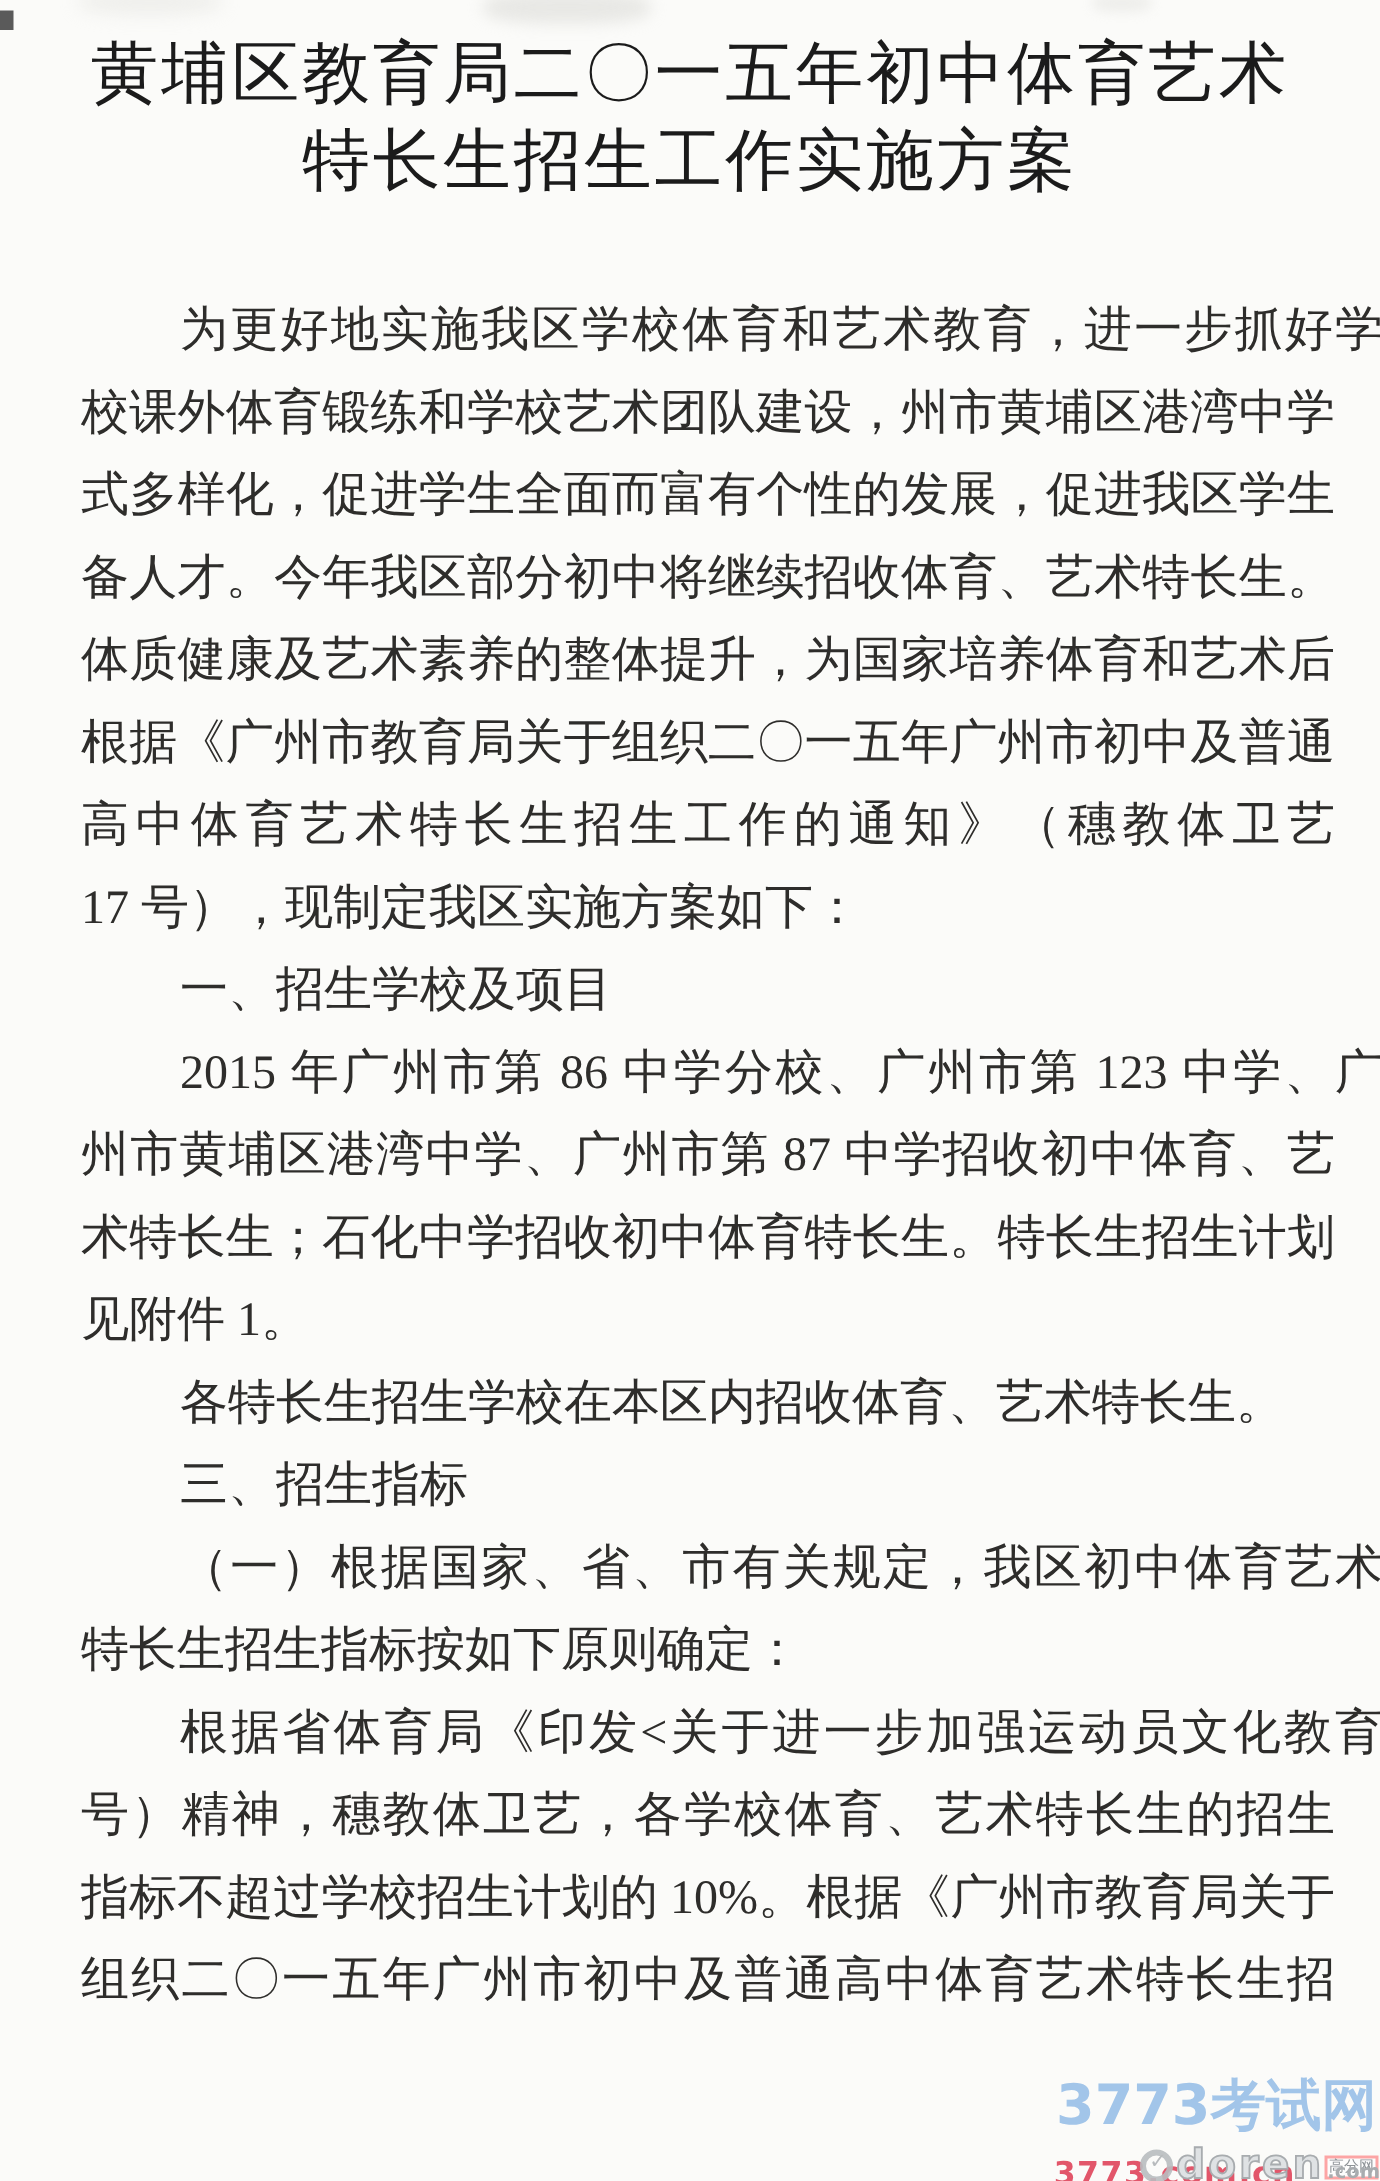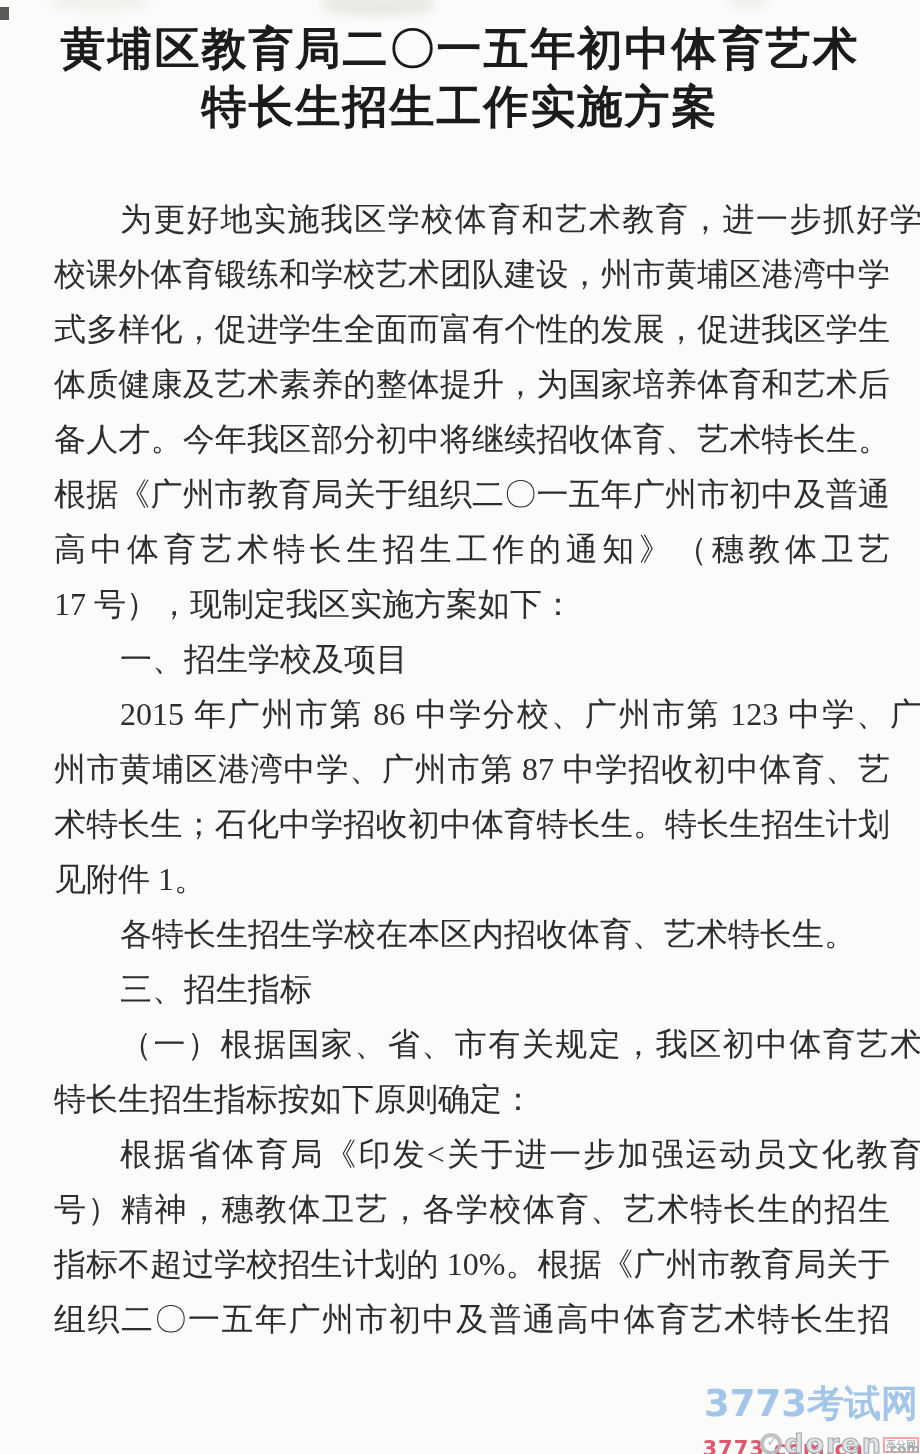--- a/index.html
+++ b/index.html
@@ -14,21 +14,21 @@
   .smudge { position:absolute; border-radius:40%; pointer-events:none; }
   .smudge.s1 { left:322px; top:-6px; width:112px; height:22px; background:#d9d9d5; opacity:.55; filter:blur(5px); }
   .smudge.s2 { left:52px;  top:-8px; width:96px;  height:18px; background:#e3e3df; opacity:.5;  filter:blur(6px); }
   .smudge.s3 { left:728px; top:-4px; width:40px;  height:12px; background:#dededa; opacity:.45; filter:blur(4px); }
   .nick { position:absolute; left:0; top:7px; width:9px; height:13px; background:#3f3f3f; opacity:.85; filter:blur(.4px); }
 
   
   .doc-title {
     position:absolute; top:20px; left:0; width:920px;
     text-align:center;
-    font-size:45px; font-weight:bold; color:#1b1b1b;
+    font-size:45px; font-weight:normal; color:#1b1b1b;
     line-height:58px; letter-spacing:2px;
   }
 
   
   .doc-body {
     position:absolute; top:192px; left:22px; width:868px;
     color:#2e2d2b; font-size:32px;
   }
   .line { height:55px; line-height:55px; white-space:nowrap; text-align:left;margin-left:32px; }
   .line.justify { white-space:normal; text-align:justify; text-align-last:justify; overflow:hidden; }
@@ -89,22 +89,22 @@
 
   <div class="doc-title">
     <div>黄埔区教育局二〇一五年初中体育艺术</div>
     <div>特长生招生工作实施方案</div>
   </div>
 
   <div class="doc-body">
     <div class="line justify indent">为更好地实施我区学校体育和艺术教育，进一步抓好学</div>
     <div class="line justify">校课外体育锻练和学校艺术团队建设，州市黄埔区港湾中学</div>
     <div class="line justify">式多样化，促进学生全面而富有个性的发展，促进我区学生</div>
+    <div class="line justify">备人才。今年我区部分初中将继续招收体育、艺术特长生。</div>
     <div class="line justify">体质健康及艺术素养的整体提升，为国家培养体育和艺术后</div>
-    <div class="line justify">备人才。今年我区部分初中将继续招收体育、艺术特长生。</div>
     <div class="line justify">根据《广州市教育局关于组织二〇一五年广州市初中及普通</div>
     <div class="line justify">高中体育艺术特长生招生工作的通知》（穗教体卫艺〔2015〕</div>
     <div class="line">17 号），现制定我区实施方案如下：</div>
     <div class="line indent">一、招生学校及项目</div>
     <div class="line justify indent">2015 年广州市第 86 中学分校、广州市第 123 中学、广</div>
     <div class="line justify">州市黄埔区港湾中学、广州市第 87 中学招收初中体育、艺</div>
     <div class="line justify">术特长生；石化中学招收初中体育特长生。特长生招生计划</div>
     <div class="line">见附件 1。</div>
     <div class="line indent">各特长生招生学校在本区内招收体育、艺术特长生。</div>
     <div class="line indent">三、招生指标</div>

